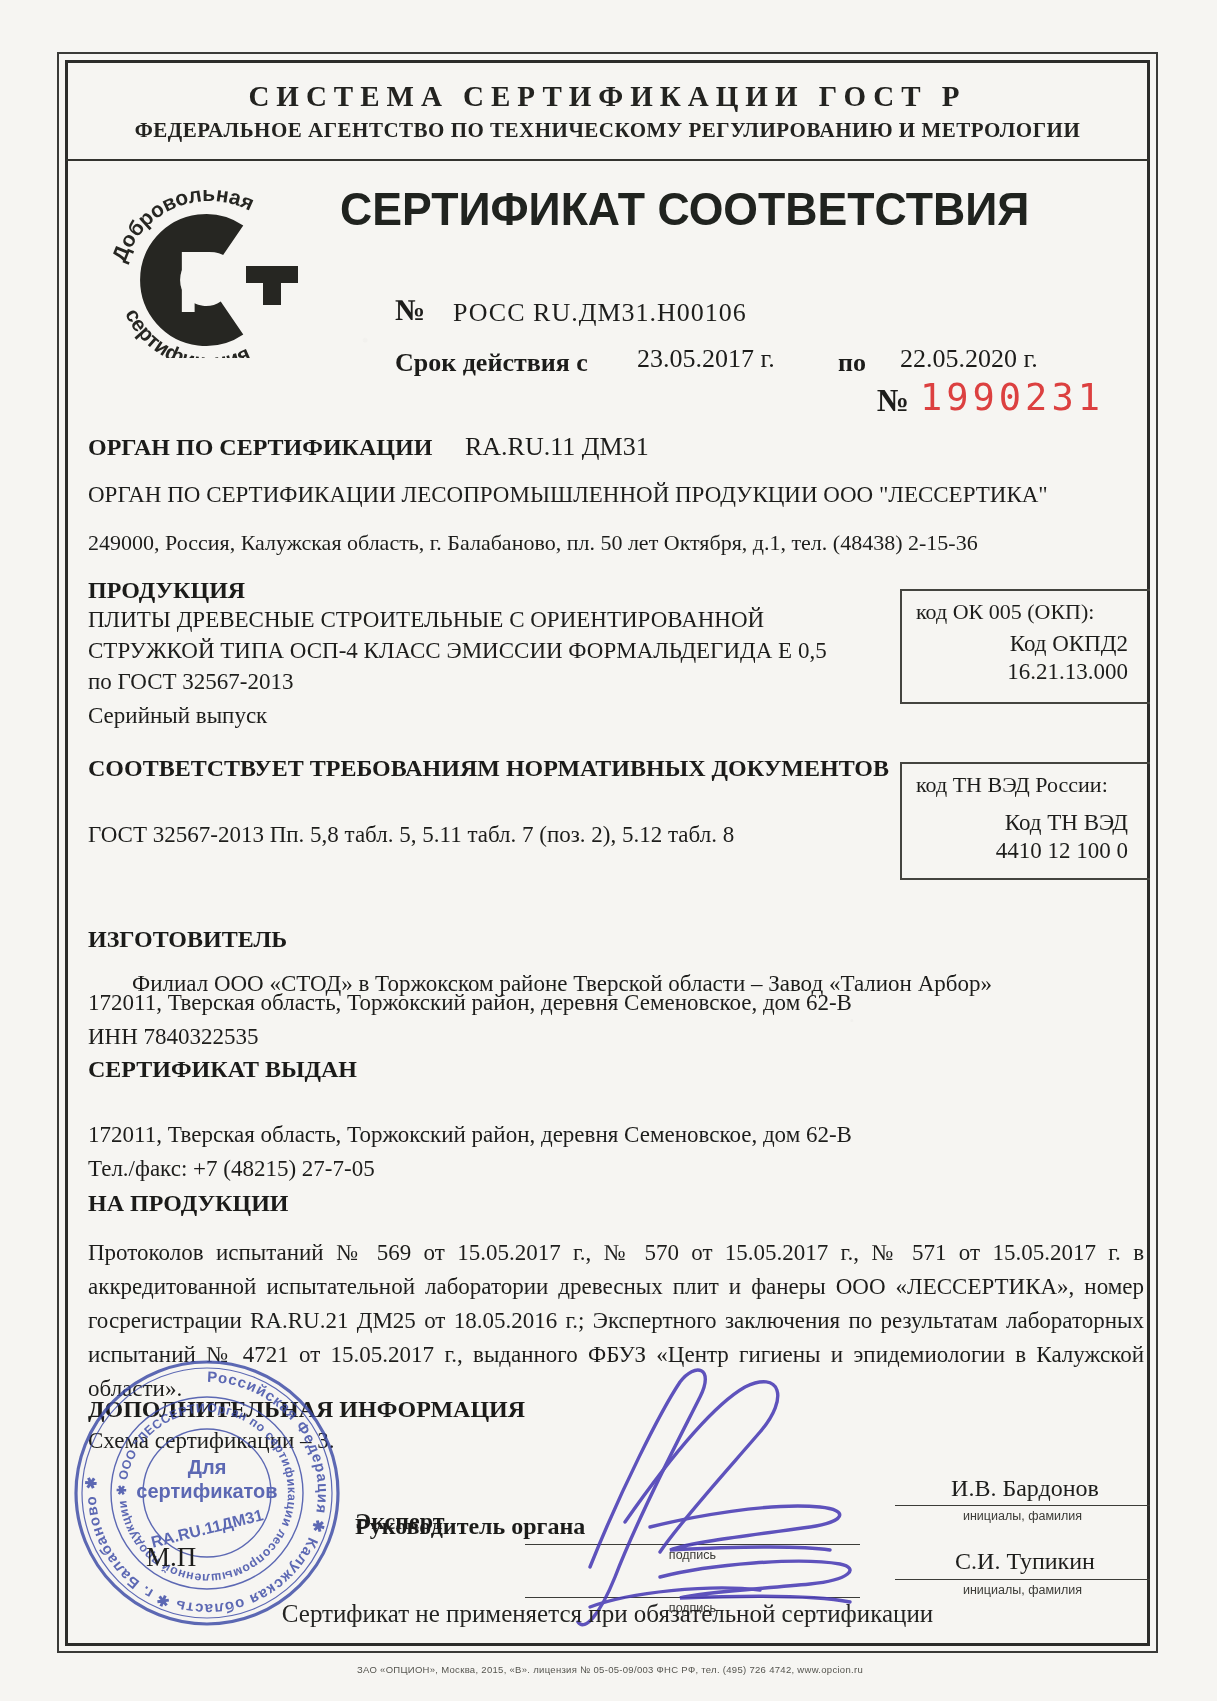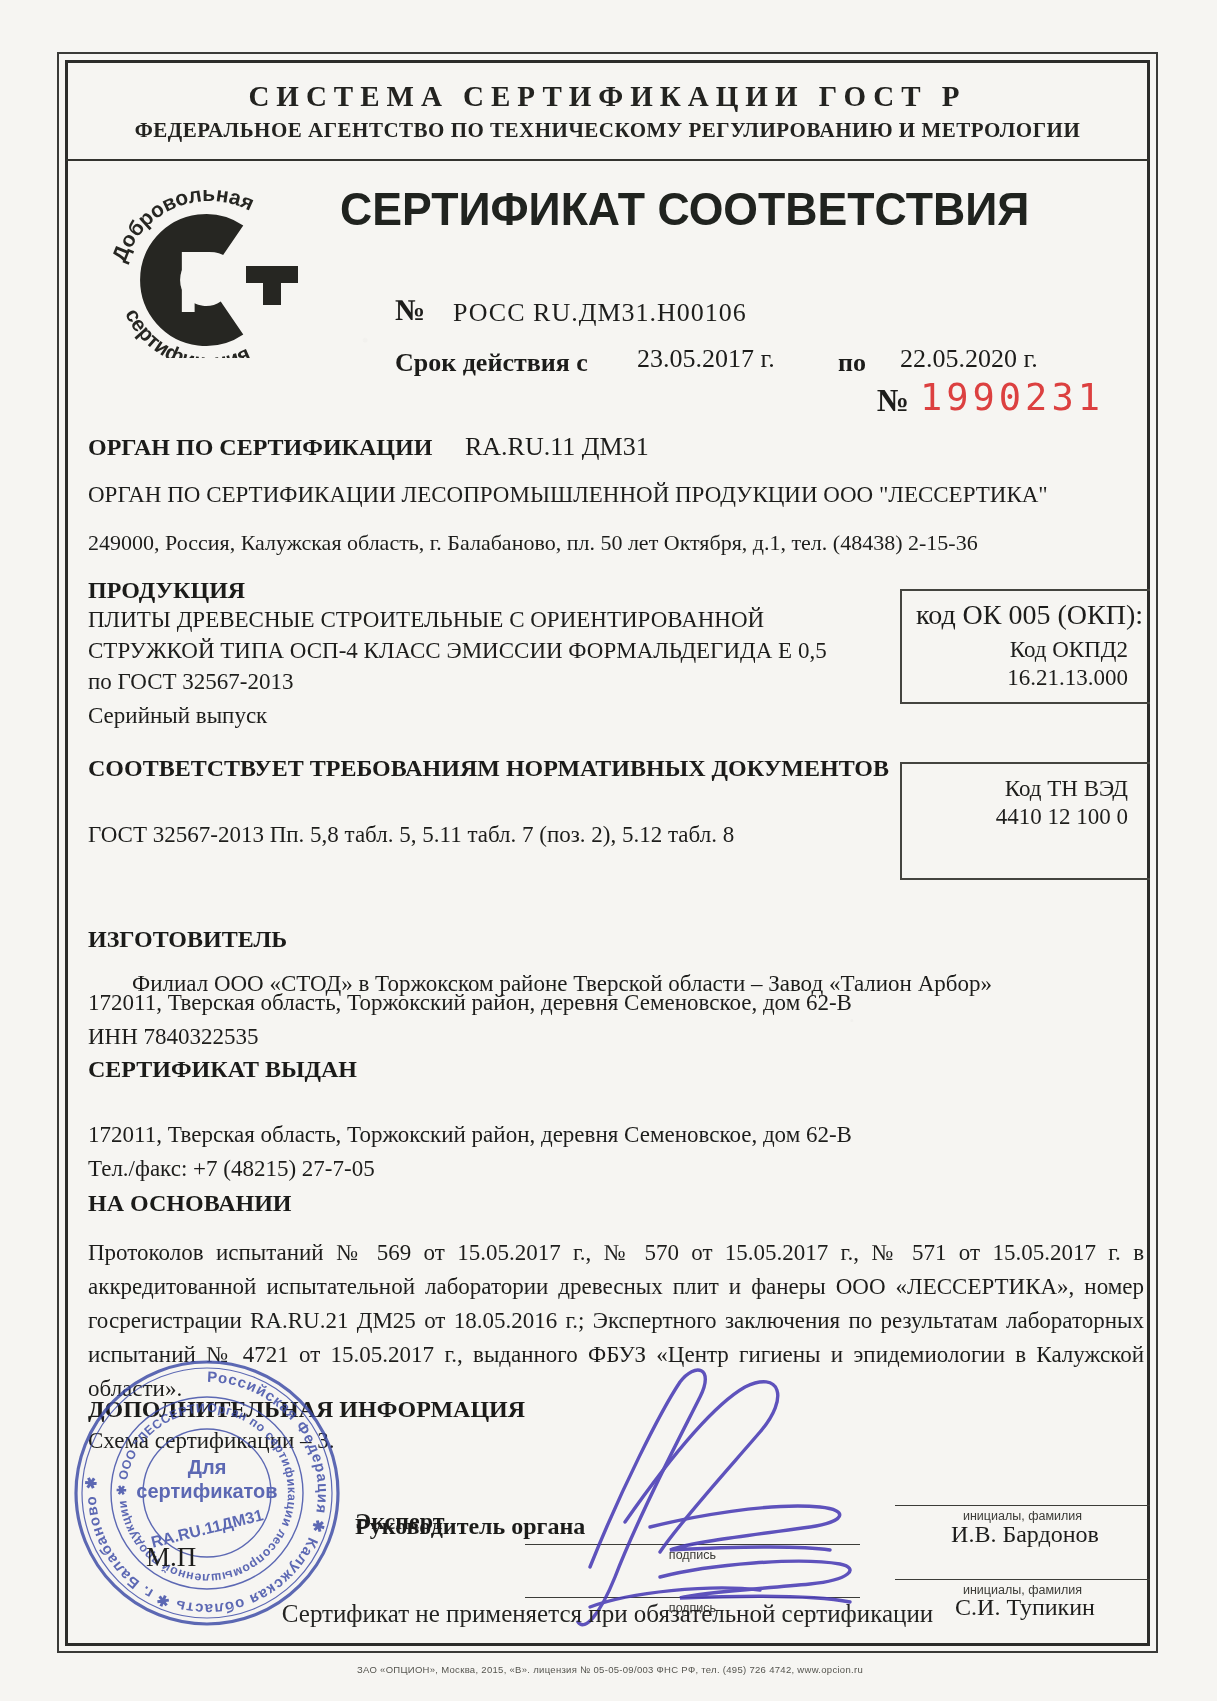--- a/index.html
+++ b/index.html
@@ -13,27 +13,27 @@
   .serif { font-family:"Liberation Serif", serif; color:#1c1c1a; }
   .hdr1 { font-weight:bold; font-size:29px; letter-spacing:7px; text-align:center; color:#232320; }
   .hdr2 { font-weight:bold; font-size:21px; letter-spacing:0.5px; text-align:center; color:#232320; }
   .rule { background:#33332f; height:2px; }
   .doc-title { font-family:"Liberation Sans", sans-serif; font-weight:bold; font-size:46px; color:#20231f;
                letter-spacing:0px; transform:scaleX(0.97); transform-origin:left; white-space:nowrap; }
   .h-bold { font-weight:bold; font-size:24px; color:#1b1b19; white-space:nowrap; }
   .txt { font-size:23px; color:#1d1d1b; white-space:nowrap; }
   .txt-sm { font-size:22px; color:#1d1d1b; white-space:nowrap; }
   .codebox { border-top:2px solid #44443f; border-left:2px solid #44443f; border-bottom:2px solid #44443f; }
-  .codebox .lbl { font-size:28px; padding:8px 0 0 14px; color:#1d1d1b; }
+  .codebox .lbl { font-size:22px; padding:8px 0 0 14px; color:#1d1d1b; }
   .codebox .val { font-size:23px; text-align:right; padding-right:22px; color:#1d1d1b; }
   .para { font-size:23px; color:#1d1d1b; line-height:34px; text-align:justify; }
   .sig-label { font-weight:bold; font-size:24px; color:#1b1b19; white-space:nowrap; }
   .sig-line { border-bottom:1.6px solid #3c3c38; }
   .sig-cap { font-size:12.5px; color:#3a3a36; text-align:center; font-family:"Liberation Sans", sans-serif; }
-  .sig-name { font-size:24px; color:#1d1d1b; text-align:center; white-space:nowrap;margin-top:46px; }
+  .sig-name { font-size:24px; color:#1d1d1b; text-align:center; white-space:nowrap; }
   .footer-note { font-size:25px; color:#242422; text-align:center; white-space:nowrap; }
   .fine { font-size:9.5px; color:#55554f; text-align:center; font-family:"Liberation Sans", sans-serif; letter-spacing:0.3px; }
   .red-num { font-family:"DejaVu Sans Mono", monospace; font-size:37px; letter-spacing:4px; color:#dc4040; white-space:nowrap; }
   .num-sign { font-size:30px; font-weight:bold; color:#1d1d1b; }
 </style>
 </head>
 <body>
 
 <div class="page">
 
@@ -88,34 +88,35 @@
   <div class="abs codebox" style="left:900px; top:589px; width:250px; height:115px;">
     <div class="lbl serif">код ОК 005 (ОКП):</div>
     <div class="val serif" style="padding-top:6px;">Код ОКПД2</div>
     <div class="val serif" style="padding-top:2px;">16.21.13.000</div>
   </div>
 
   <div class="abs h-bold serif" style="left:88px; top:755px;">СООТВЕТСТВУЕТ ТРЕБОВАНИЯМ НОРМАТИВНЫХ ДОКУМЕНТОВ</div>
   <div class="abs txt serif" style="left:88px; top:822px;">ГОСТ 32567-2013 Пп. 5,8 табл. 5, 5.11 табл. 7 (поз. 2), 5.12 табл. 8</div>
 
   <div class="abs codebox" style="left:900px; top:762px; width:250px; height:118px;">
+    <div class="lbl serif">код ТН ВЭД России:</div>
     <div class="val serif" style="padding-top:12px;">Код ТН ВЭД</div>
     <div class="val serif" style="padding-top:2px;">4410 12 100 0</div>
   </div>
 
   <div class="abs h-bold serif" style="left:88px; top:926px;">ИЗГОТОВИТЕЛЬ</div>
   <div class="abs txt serif" style="left:92px; top:971px;margin-left:40px;">Филиал ООО «СТОД» в Торжокском районе Тверской области – Завод «Талион Арбор»</div>
   <div class="abs txt serif" style="left:88px; top:990px;">172011, Тверская область, Торжокский район, деревня Семеновское, дом 62-В</div>
   <div class="abs txt serif" style="left:88px; top:1024px;">ИНН 7840322535</div>
 
   <div class="abs h-bold serif" style="left:88px; top:1056px;">СЕРТИФИКАТ ВЫДАН</div>
   <div class="abs txt serif" style="left:88px; top:1122px;">172011, Тверская область, Торжокский район, деревня Семеновское, дом 62-В</div>
   <div class="abs txt serif" style="left:88px; top:1156px;">Тел./факс: +7 (48215) 27-7-05</div>
 
-  <div class="abs h-bold serif" style="left:88px; top:1190px;">НА ОСНОВАНИИ</div>
+  <div class="abs h-bold serif" style="left:88px; top:1190px;">НА ПРОДУКЦИИ</div>
   <div class="abs para serif" style="left:88px; top:1236px; width:1056px;">Протоколов  испытаний  № 569 от 15.05.2017 г., № 570 от 15.05.2017 г., № 571 от 15.05.2017 г. в аккредитованной испытательной  лаборатории древесных плит и фанеры  ООО «ЛЕССЕРТИКА», номер госрегистрации  RA.RU.21 ДМ25 от 18.05.2016 г.;  Экспертного заключения  по результатам лабораторных испытаний № 4721 от 15.05.2017 г., выданного ФБУЗ «Центр гигиены и эпидемиологии в Калужской области».</div>
 
   <div class="abs h-bold serif" style="left:88px; top:1396px;">ДОПОЛНИТЕЛЬНАЯ ИНФОРМАЦИЯ</div>
   <div class="abs txt serif" style="left:88px; top:1428px;">Схема сертификации – 3.</div>
 
   <svg class="abs" style="left:68px; top:1352px; opacity:0.82;" width="278" height="282" viewBox="0 0 278 282">
     <defs>
       <path id="stampOuter" d="M 139,30 A 111,111 0 1 1 138.9,30" fill="none"></path>
       <path id="stampMid" d="M 139,60 A 81,81 0 1 1 138.9,60" fill="none"></path>
     </defs>

